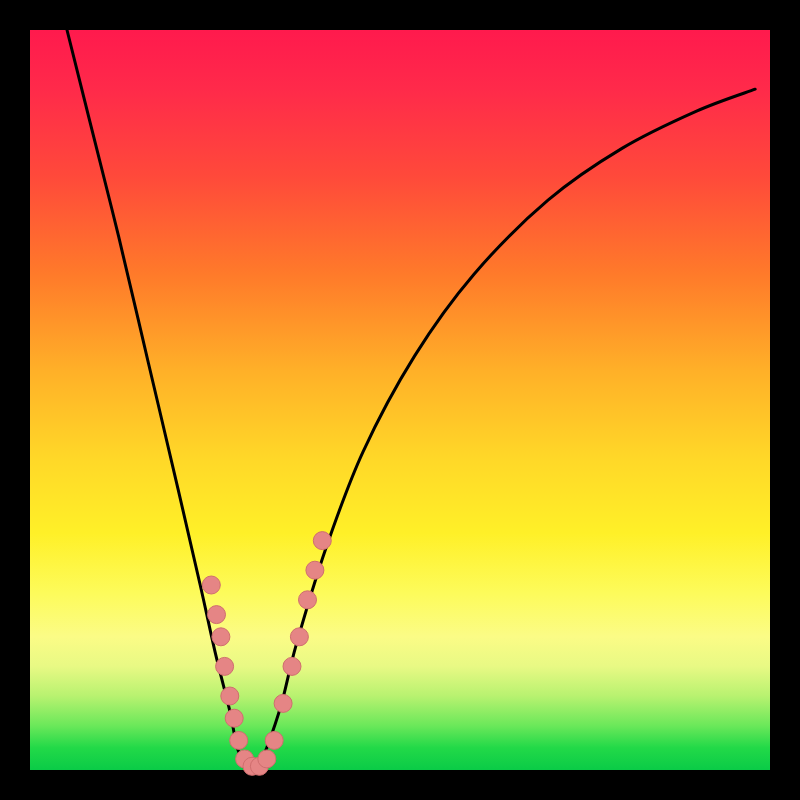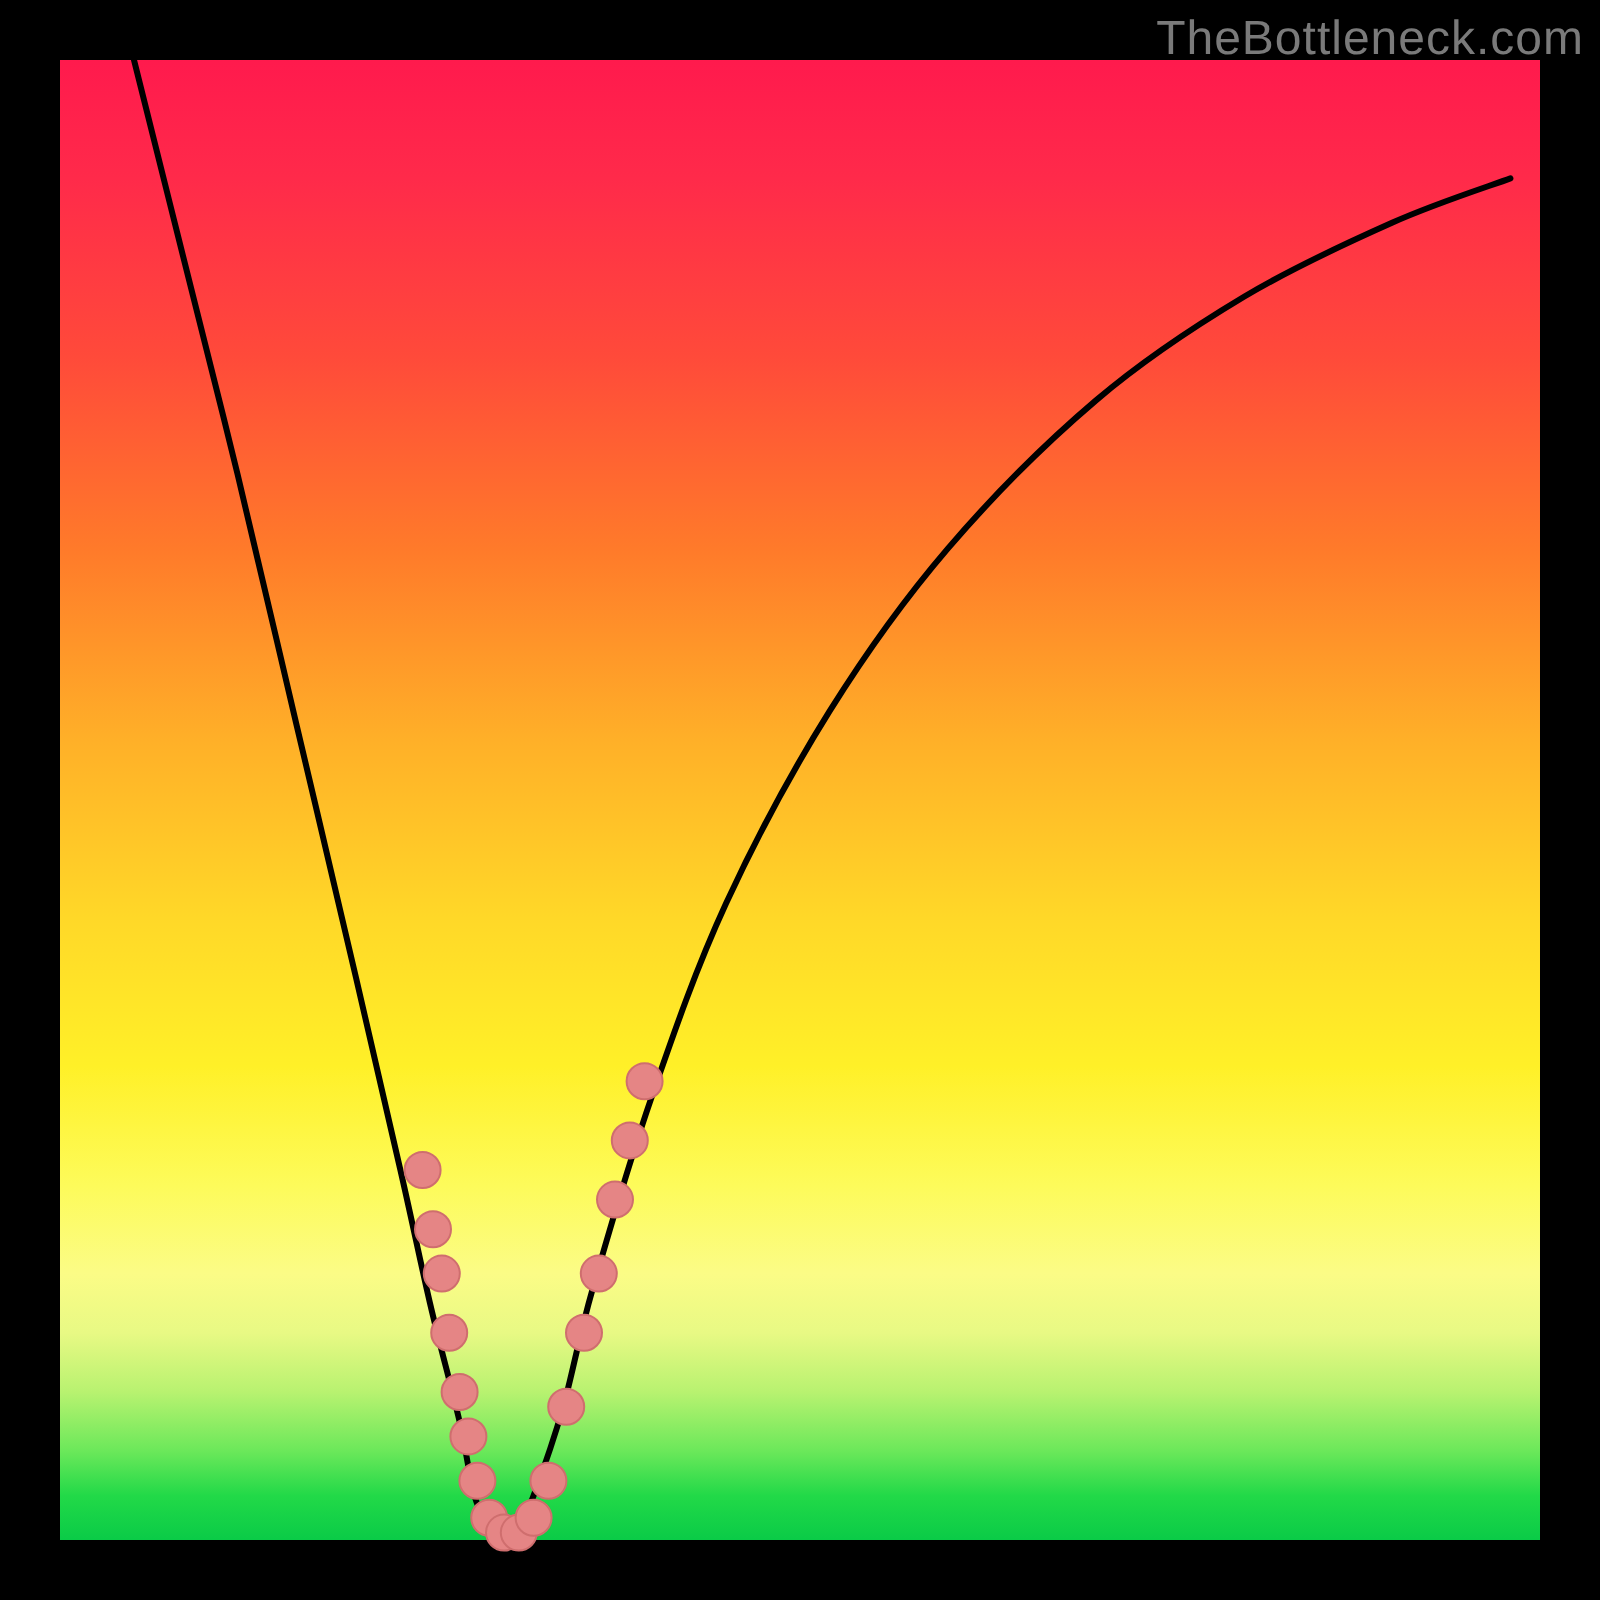--- a/index.html
+++ b/index.html
@@ -61,21 +61,20 @@
     width: 740px;
     height: 740px;
     overflow: visible;
   }
 </style>
 </head>
 <body>
 
 <div class="frame">
 
-  <div class="watermark">TheBottleneck.com</div>
 
   <div class="plot">
     <svg class="curve" viewBox="0 0 740 740" preserveAspectRatio="none">
       <path id="curve-path" fill="none" stroke-width="3" stroke-linecap="round" stroke-linejoin="round" d="M 37.0 0.0 C 40.7 14.8, 50.6 54.3, 59.2 88.8 C 67.8 123.3, 78.9 166.5, 88.8 207.2 C 98.7 247.9, 108.5 291.1, 118.4 333.0 C 128.3 374.9, 139.4 421.8, 148.0 458.8 C 156.6 495.8, 164.0 527.9, 170.2 555.0 C 176.4 582.1, 180.1 600.6, 185.0 621.6 C 189.9 642.6, 196.1 664.8, 199.8 680.8 C 203.5 696.8, 204.7 709.2, 207.2 717.8 C 209.7 726.4, 212.1 728.9, 214.6 732.6 C 217.1 736.3, 219.5 740.0, 222.0 740.0 C 224.5 740.0, 226.9 736.3, 229.4 732.6 C 231.9 728.9, 233.1 727.7, 236.8 717.8 C 240.5 707.9, 246.7 690.7, 251.6 673.4 C 256.5 656.1, 259.0 640.1, 266.4 614.2 C 273.8 588.3, 284.9 550.1, 296.0 518.0 C 307.1 485.9, 318.2 453.9, 333.0 421.8 C 347.8 389.7, 366.3 355.2, 384.8 325.6 C 403.3 296.0, 421.8 270.1, 444.0 244.2 C 466.2 218.3, 493.3 191.2, 518.0 170.2 C 542.7 149.2, 567.3 133.2, 592.0 118.4 C 616.7 103.6, 643.8 91.3, 666.0 81.4 C 688.2 71.5, 715.3 62.9, 725.2 59.2" stroke="#000000"></path>
       <g id="markers">
           <circle cx="181.3" cy="555.0" r="9" fill="#e58585" stroke="#cf6e6e" stroke-width="1"></circle>
           <circle cx="186.5" cy="584.6" r="9" fill="#e58585" stroke="#cf6e6e" stroke-width="1"></circle>
           <circle cx="190.9" cy="606.8" r="9" fill="#e58585" stroke="#cf6e6e" stroke-width="1"></circle>
           <circle cx="194.6" cy="636.4" r="9" fill="#e58585" stroke="#cf6e6e" stroke-width="1"></circle>
           <circle cx="199.8" cy="666.0" r="9" fill="#e58585" stroke="#cf6e6e" stroke-width="1"></circle>

